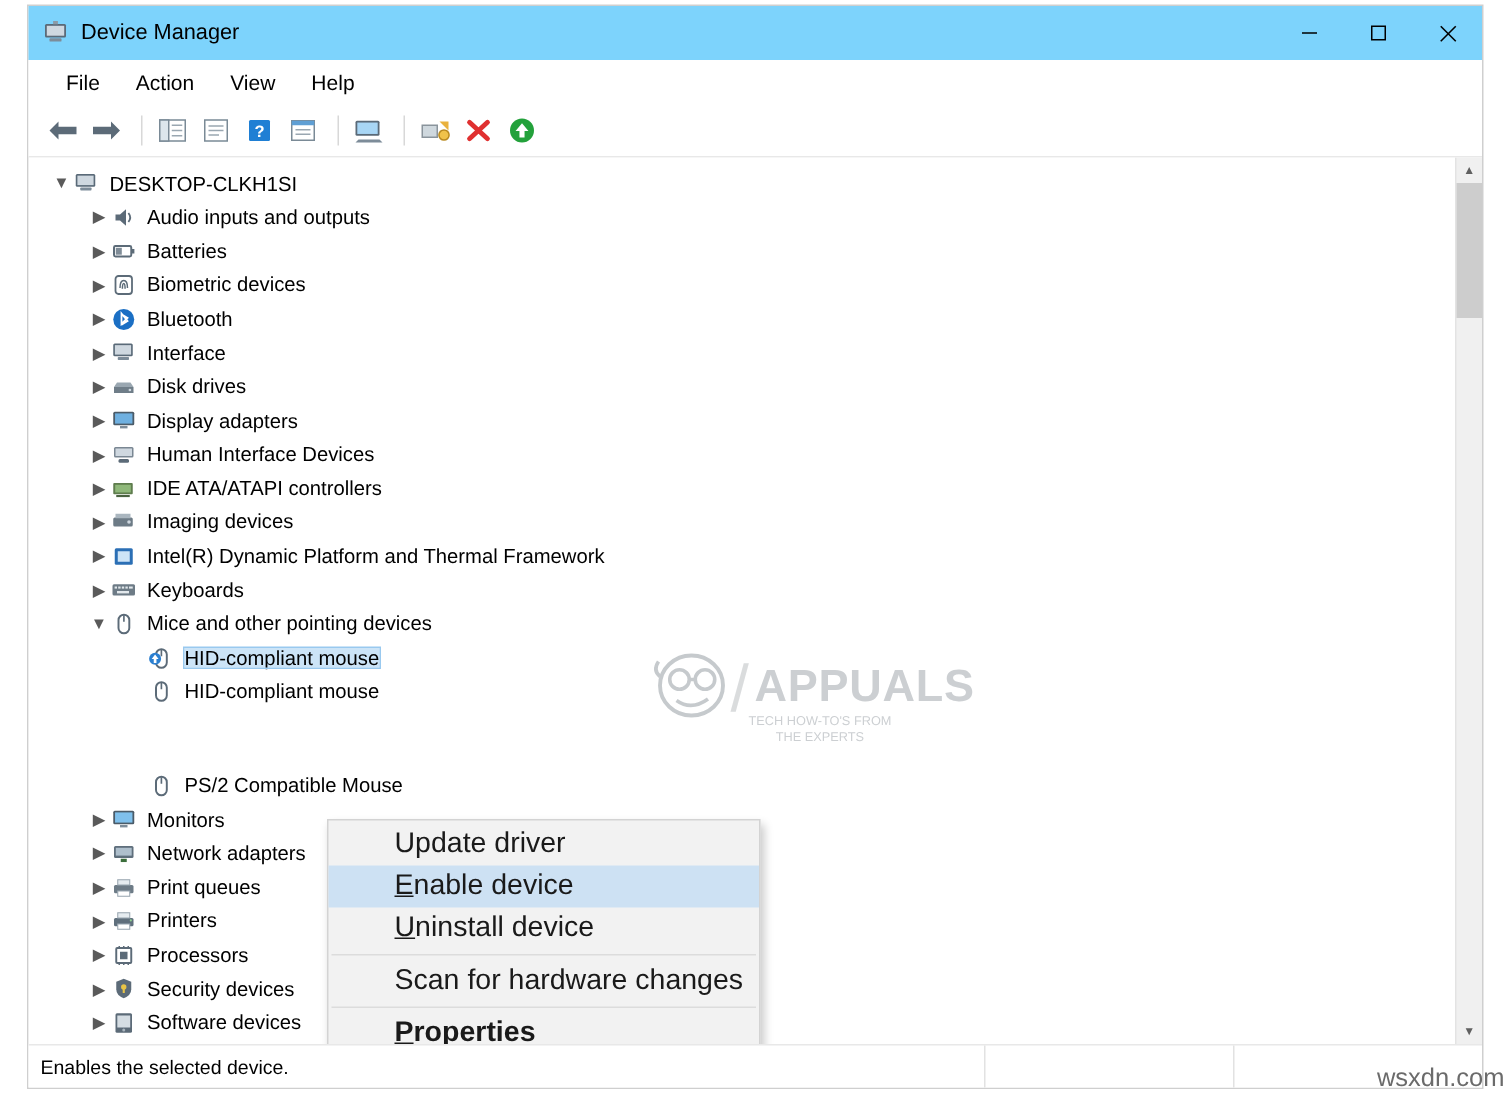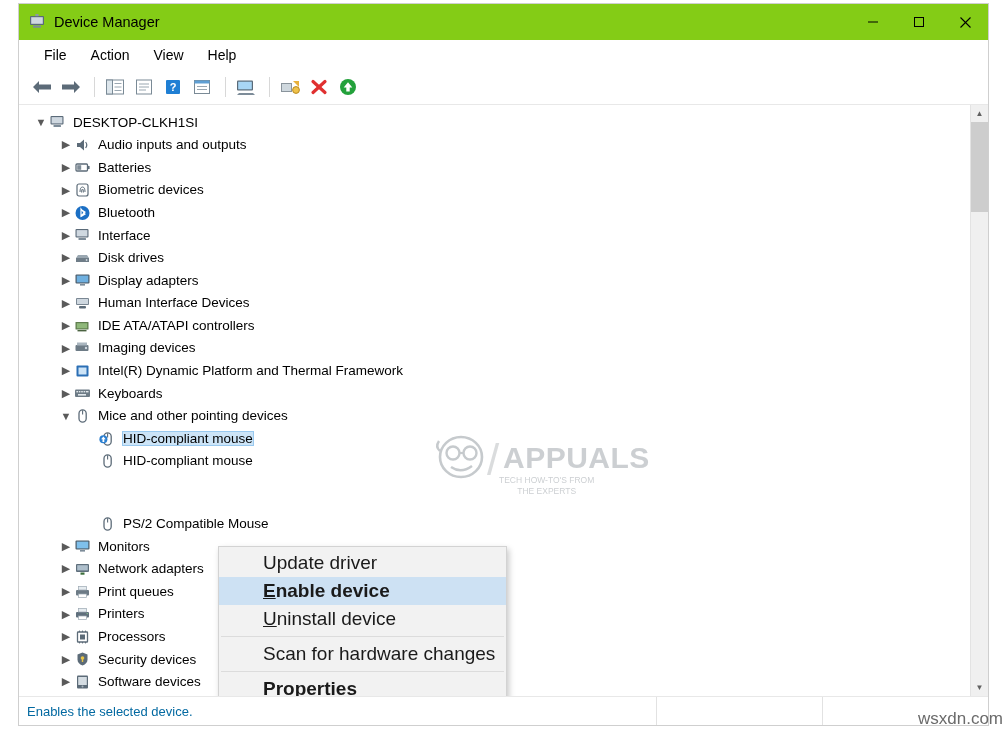--- a/index.html
+++ b/index.html
@@ -32,21 +32,21 @@
     box-sizing: border-box;
     display: flex;
     flex-direction: column;
   }
 
   
   .titlebar {
     height: 36px;
     display: flex;
     align-items: center;
-    background: #84cc16;
+    background: #7dd3fc;
     flex: none;
     position: relative;
   }
   .title-icon {
     width: 18px;
     height: 18px;
     margin-left: 9px;
     margin-right: 8px;
     position: relative;
     flex: none;
@@ -190,21 +190,21 @@
     width: 17px;
   }
 
   
   .statusbar {
     height: 28px;
     display: flex;
     align-items: center;
     border-top: 1px solid #e8e8e8;
     font-size: 13px;
-    color: #0369a1;
+    color: #000000;
     flex: none;
     background: #ffffff;
   }
   .status-text { padding-left: 8px; flex: 1; }
   .status-cell {
     width: 165px;
     border-left: 1px solid #e2e2e2;
     height: 28px;
   }
 
@@ -221,21 +221,21 @@
     z-index: 40;
   }
   .ctx-item {
     height: 28px;
     display: flex;
     align-items: center;
     padding-left: 44px;
     font-size: 19px;
     color: #1a1a1a;
   }
-  .ctx-item.highlight { background: #cde1f3; font-weight: bold; }
+  .ctx-item.highlight { background: #cde1f3; }
   .ctx-item.bold { font-weight: bold; }
   .ctx-sep {
     height: 1px;
     background: #dcdcdc;
     margin: 3px 2px;
   }
   .ul { text-decoration: underline; }
 
   
   .watermark {

